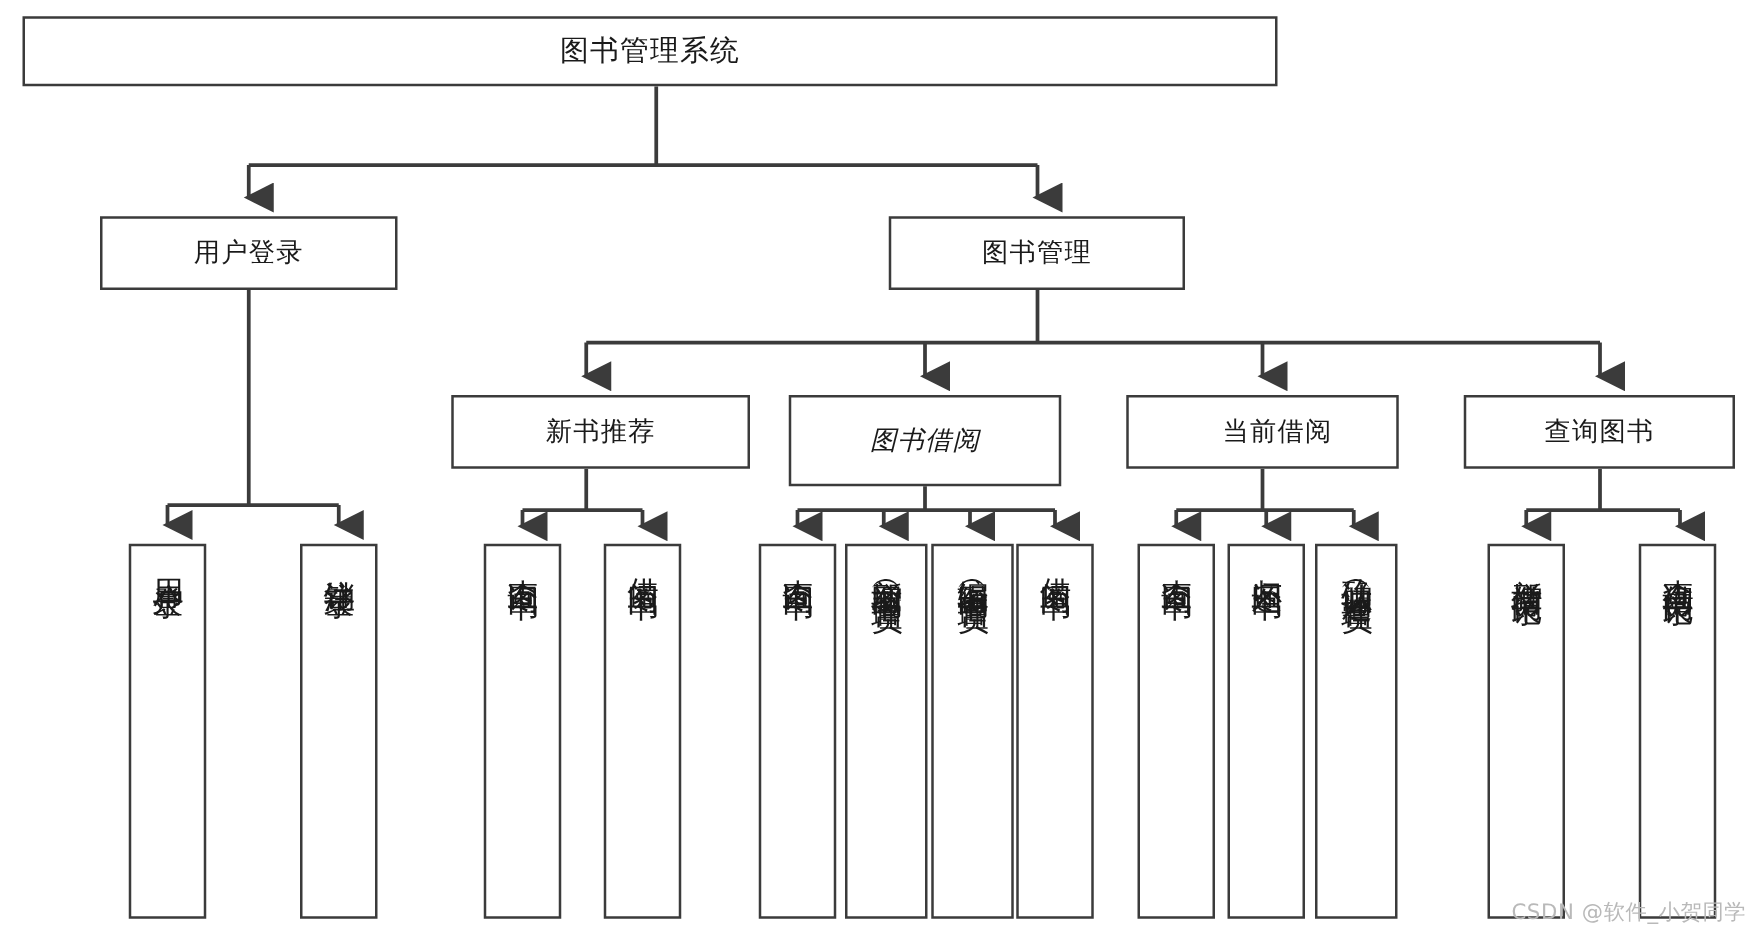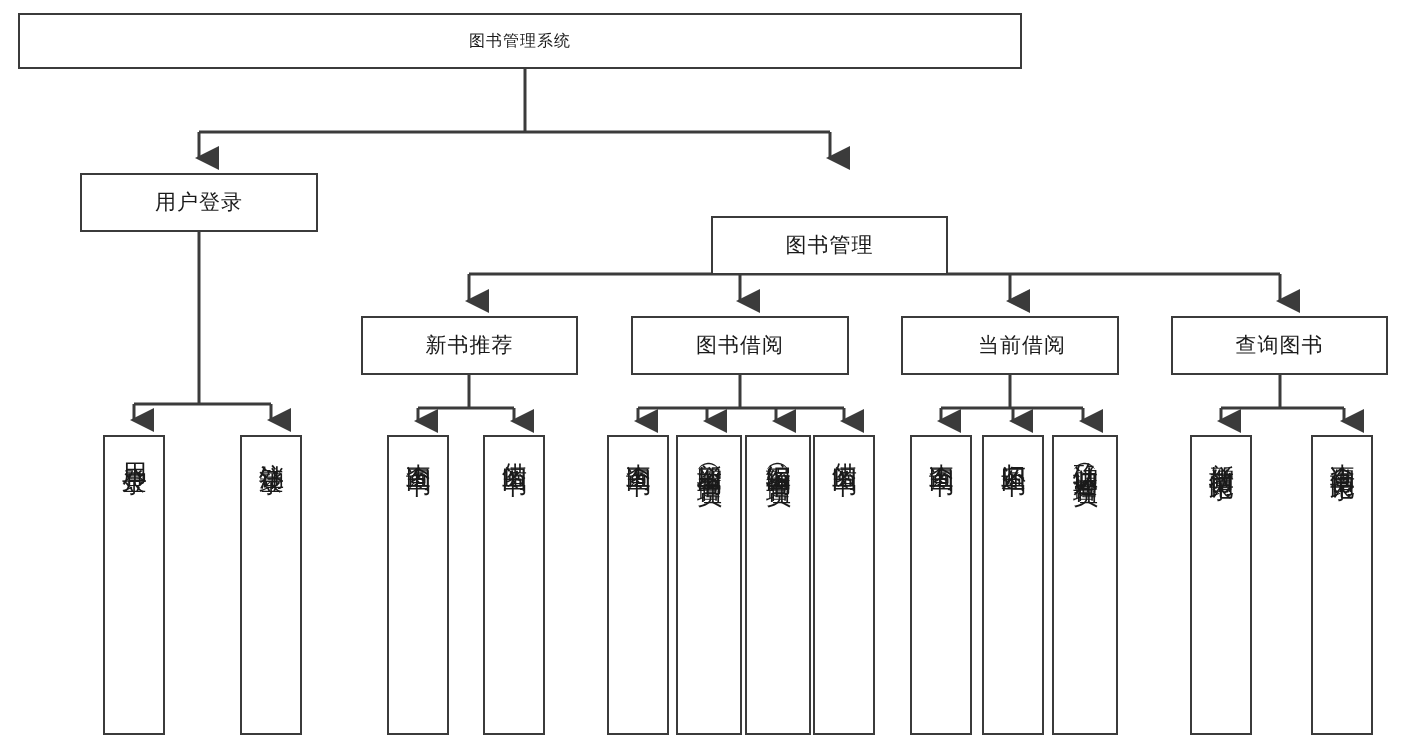--- a/index.html
+++ b/index.html
@@ -56,38 +56,37 @@
     letter-spacing: 3px;
     white-space: nowrap;
   }
   
   #n-root {
     left: 18px;
     top: 13px;
     width: 1004px;
     height: 56px;
   }
-  #n-root .lbl { font-size: 16px; }
+  #n-root .lbl { font-size: 23px; }
   
   #n-login {
     left: 80px;
     top: 173px;
     width: 238px;
     height: 59px;
   }
   #n-bookmgmt {
     left: 711px;
     top: 173px;
     width: 237px;
     height: 59px;
-    margin-top: 43px;
-  }
-  
-  #n-newbooks  { left: 361px;  top: 316px; width: 217px; height: 59px; }
-  #n-borrow    { left: 631px;  top: 316px; width: 218px; height: 59px; }
+  }
+  
+  #n-newbooks  { left: 361px;  top: 316px; width: 239px; height: 59px; }
+  #n-borrow    { left: 631px;  top: 316px; width: 218px; height: 73px; font-style: italic; }
   #n-current   { left: 901px;  top: 316px; width: 218px; height: 59px; padding-left: 24px; }
   #n-records   { left: 1171px; top: 316px; width: 217px; height: 59px; }
   
   .leaf { top: 435px; height: 300px; width: 62px; }
   #l-login-1   { left: 103px; }
   #l-login-2   { left: 240px; }
   #l-nb-1      { left: 387px; }
   #l-nb-2      { left: 483px; }
   #l-bo-1      { left: 607px; }
   #l-bo-2      { left: 676px; }
@@ -225,13 +224,14 @@
     <span class="lbl">确认归还（管理员）</span>
   </div>
 
   <div class="node v leaf" id="l-re-1">
     <span class="lbl">新增借阅记录</span>
   </div>
   <div class="node v leaf" id="l-re-2">
     <span class="lbl">查询借阅记录</span>
   </div>
 
+  <div id="watermark">CSDN @软件_小贺同学</div>
 </div>
 
 </body></html>

